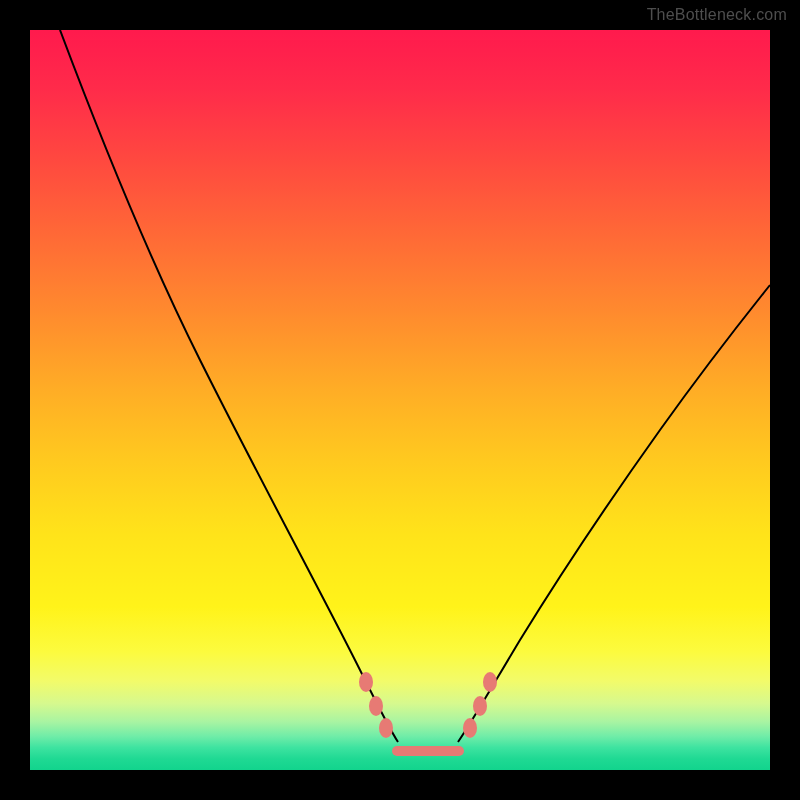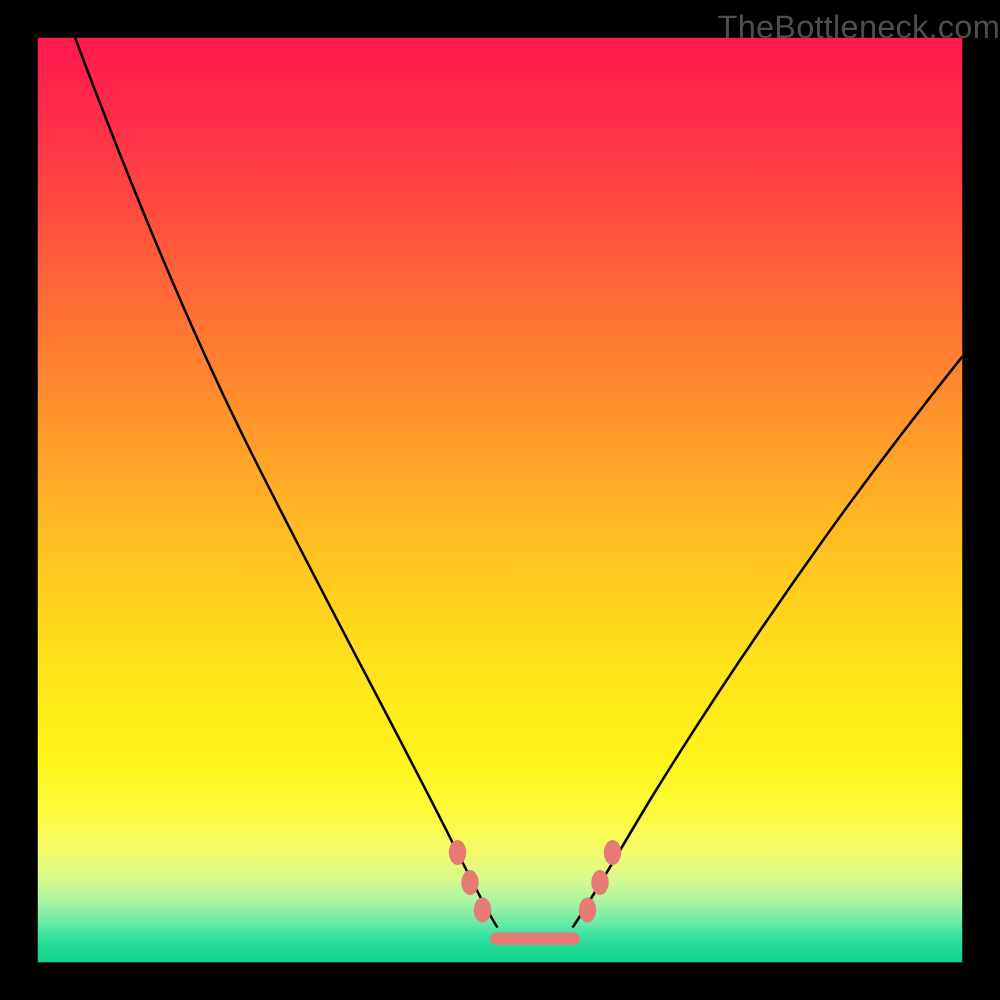--- a/index.html
+++ b/index.html
@@ -44,23 +44,23 @@
       #a8f4a2 93.5%,
       #6eeca8 95.5%,
       #3de3a0 97%,
       #1fd993 98.5%,
       #12d48d 100%
     );
   }
   .watermark {
     position: absolute;
     top: 6px;
-    right: 0;
+    right: 13px;
     color: #4e4e4e;
-    font-size: 26px;
+    font-size: 16px;
     font-weight: 500;
     letter-spacing: 0.2px;
     user-select: none;
   }
   svg.curve {
     position: absolute;
     left: 0; top: 0;
     width: 740px; height: 740px;
   }
   .curve path {

